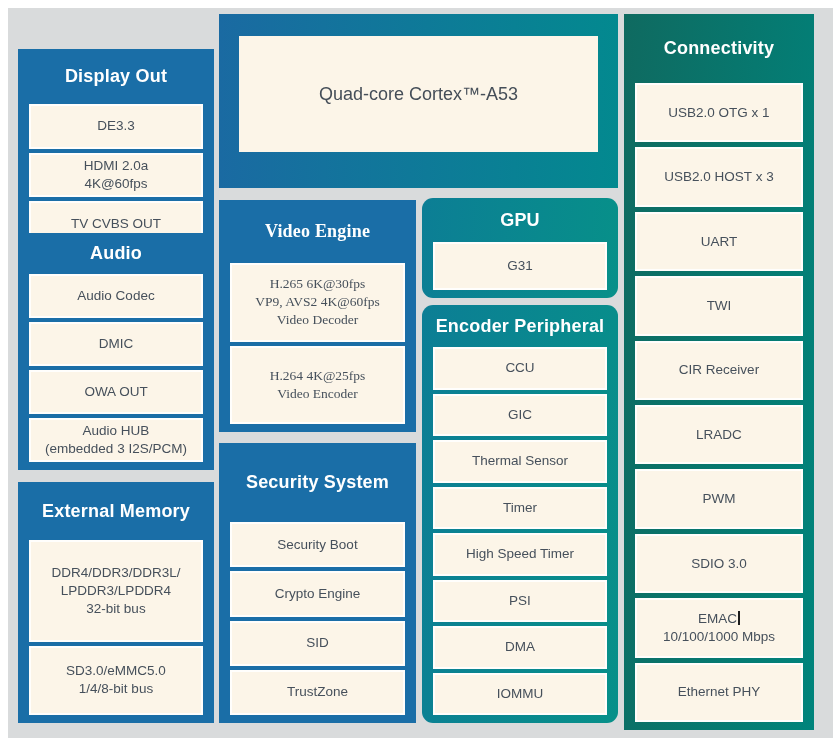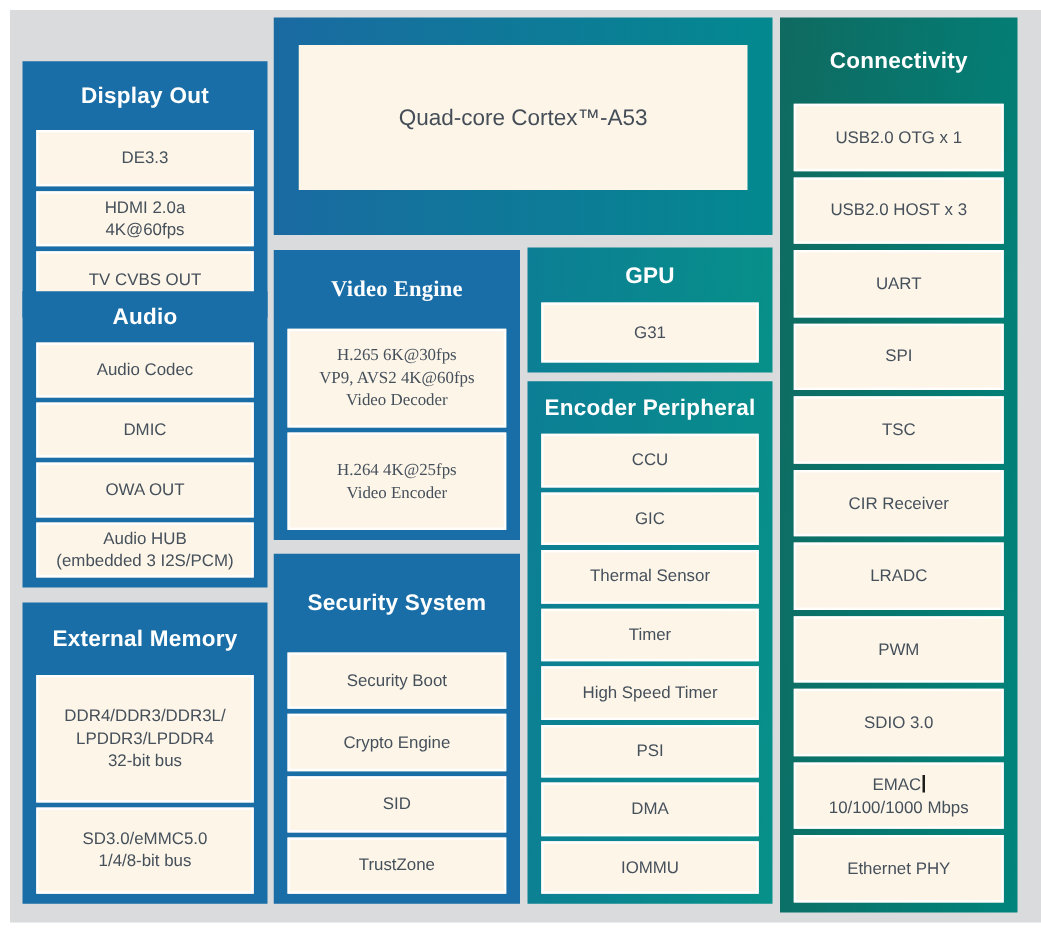--- a/index.html
+++ b/index.html
@@ -10,21 +10,21 @@
   }
   .panel {
     position: absolute; left: 8px; top: 8px; right: 0; bottom: 6px;
     background: #d9dbdc;
   }
   .block {
     position: absolute; display: flex; flex-direction: column;
     padding: 0 11px 8px; box-sizing: border-box;
   }
   .blue  { background: #1a6ea7; }
-  .teal  { background: linear-gradient(95deg, #0c7e95, #079089); }
+  .teal  { background: linear-gradient(95deg, #0c7e95, #079089); border-radius: 11px; }
   .green { background: linear-gradient(95deg, #0f6a60, #00847c); }
   .btitle {
     height: var(--th, 52px); margin: 0; flex: 0 0 auto;
     display: flex; align-items: center; justify-content: center;
     color: #ffffff; font-size: 18px; font-weight: bold; letter-spacing: .2px;
   }
   .items { flex: 1 1 auto; display: flex; flex-direction: column; gap: 4px; }
   .item {
     flex: 1 1 0; box-sizing: border-box; min-height: 0;
     background: #fcf5e8; border: 2px solid rgba(255,255,255,.85);
@@ -183,24 +183,21 @@
       <div class="item">
         <div>USB2.0 OTG x 1</div>
       </div>
       <div class="item">
         <div>USB2.0 HOST x 3</div>
       </div>
       <div class="item">
         <div>UART</div>
       </div>
       <div class="item">
-        <div>SPI</div>
-      </div>
-      <div class="item">
-        <div>TSC</div>
+        <div>TWI</div>
       </div>
       <div class="item">
         <div>CIR Receiver</div>
       </div>
       <div class="item">
         <div>LRADC</div>
       </div>
       <div class="item">
         <div>PWM</div>
       </div>

